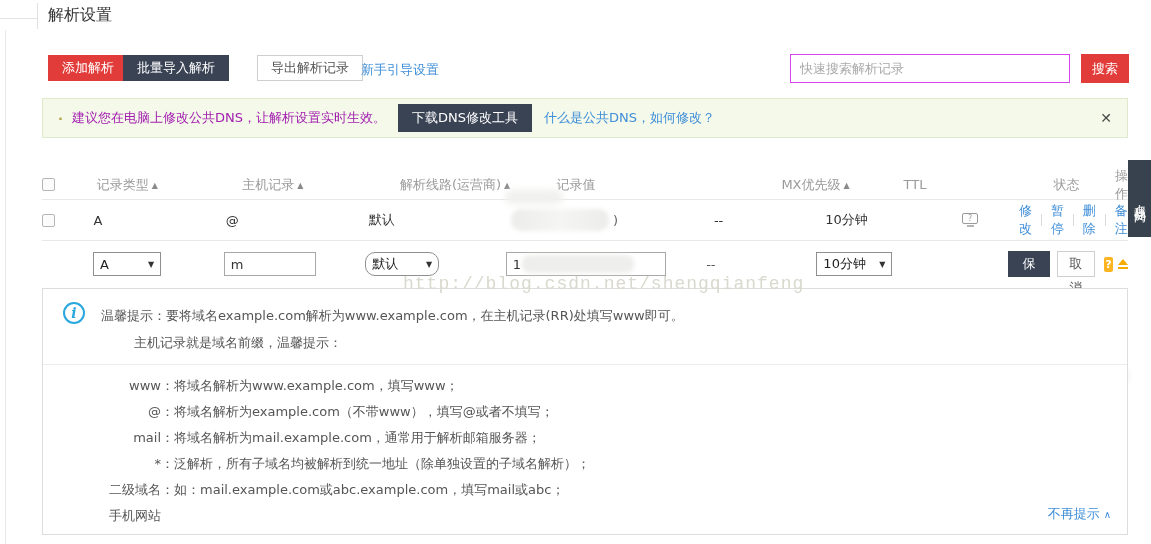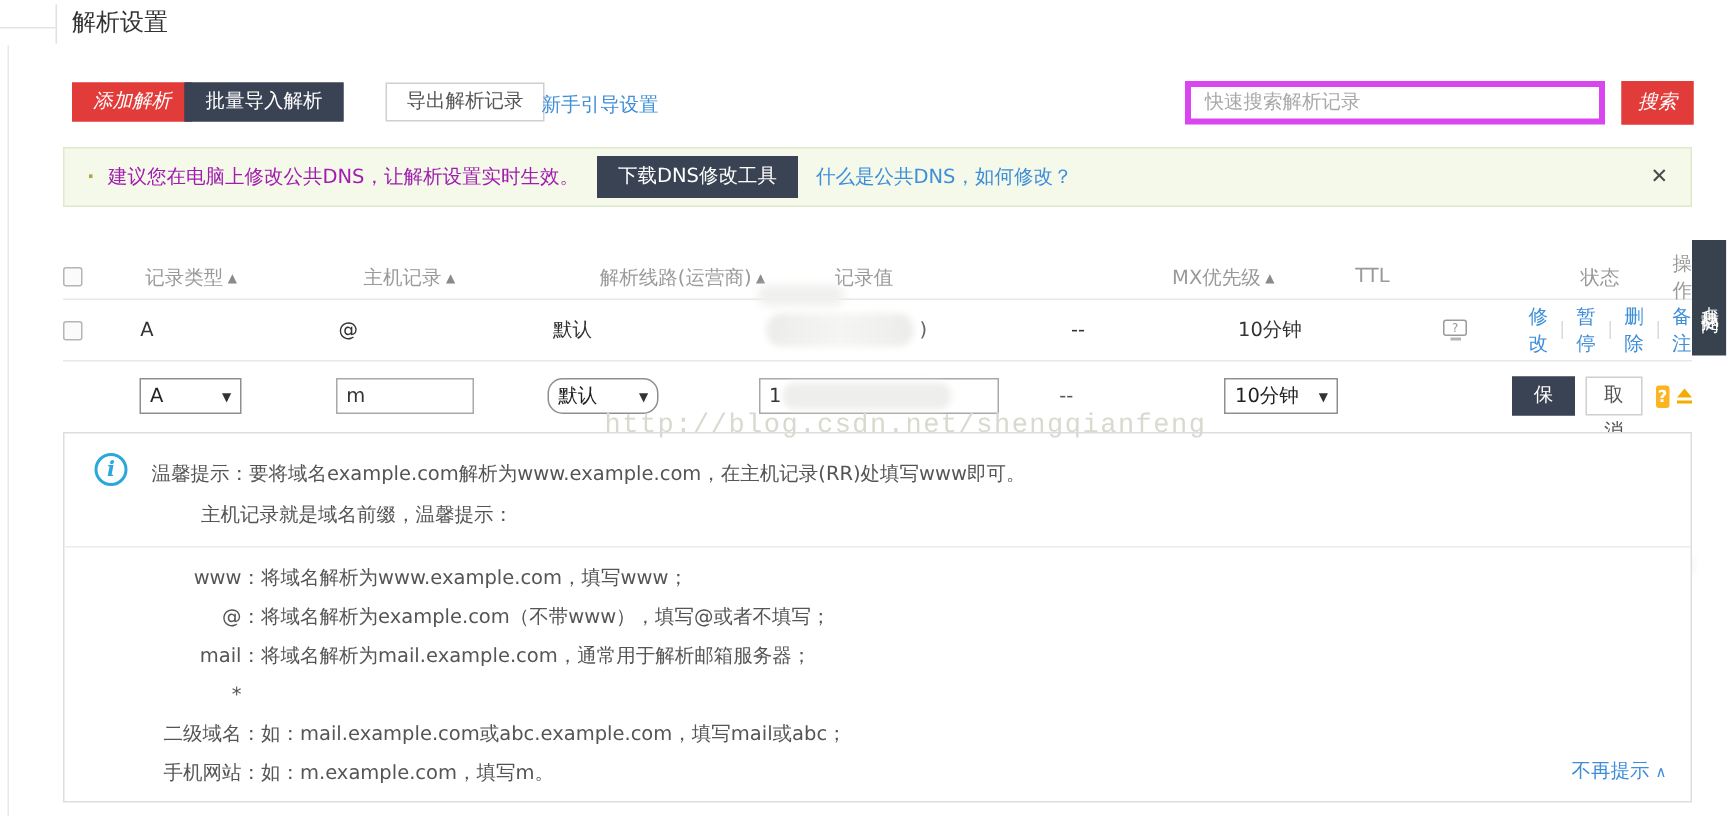--- a/index.html
+++ b/index.html
@@ -7,26 +7,26 @@
   #app { position:relative; width:1151px; height:544px; background:#fff; overflow:hidden; font-size:13px; color:#555;padding-left:12px; }
 
   
   .page-title { position:absolute; left:48px; top:5px; font-size:16px; color:#333; }
   .title-vline { position:absolute; left:37px; top:3px; width:1px; height:26px; background:#e0e0e0; }
   .title-hline { position:absolute; left:0; top:18px; width:37px; height:1px; background:#e4e4e4; }
   .panel-border { position:absolute; left:5px; top:30px; bottom:0; width:1px; background:#e8e8e8; }
 
   
   .btn { position:absolute; height:26px; line-height:24px; padding:0 13px; font-size:13px; border:1px solid transparent; cursor:pointer; text-align:center; }
-  .btn-red { background:#e23c3a; border-color:#e23c3a; color:#fff;font-style:italic; }
+  .btn-red { background:#e23c3a; border-color:#e23c3a; color:#fff; }
   .btn-navy { background:#3a4354; border-color:#3a4354; color:#fff; }
   .btn-plain { background:#fff; border-color:#cfcfcf; color:#555; }
   .link { color:#3e8ed8; cursor:pointer; text-decoration:none; }
   .guide-link { position:absolute; left:361px; top:61px; font-size:13px; }
-  .search-input { position:absolute; left:790px; top:54px; width:280px; height:29px; border:4px solid #d946ef; padding:0 9px; font-size:13px; color:#333; font-family:inherit; }
+  .search-input { position:absolute; left:790px; top:54px; width:280px; height:29px; border:1px solid #d946ef; padding:0 9px; font-size:13px; color:#333; font-family:inherit; }
   .search-input::placeholder { color:#a9a9a9; }
   .search-btn { left:1081px; top:54px; height:29px; line-height:27px; padding:0 10px; }
 
   
   .notice { position:absolute; left:42px; top:98px; width:1086px; height:40px; background:#f4f9ea; border:1px solid #dfe9cb; display:flex; align-items:center; padding-left:15px; }
   .notice-bullet { color:#b3a246; font-weight:bold; margin-right:9px; }
   .notice-text { color:#a21caf; }
   .notice-btn { position:static; height:28px; line-height:26px; margin-left:12px; }
   .notice-link { margin-left:12px; }
   .notice-close { position:absolute; right:15px; top:11px; font-size:14px; font-weight:bold; color:#4a4a4a; cursor:pointer; }
@@ -236,28 +236,28 @@
       <div class="tip-item">
         <span class="tip-term">@</span>
         <span class="tip-desc">：将域名解析为example.com（不带www），填写@或者不填写；</span>
       </div>
       <div class="tip-item">
         <span class="tip-term">mail</span>
         <span class="tip-desc">：将域名解析为mail.example.com，通常用于解析邮箱服务器；</span>
       </div>
       <div class="tip-item">
         <span class="tip-term">*</span>
+        <span class="tip-desc">：泛解析，所有子域名均被解析到统一地址（除单独设置的子域名解析）；</span>
       </div>
       <div class="tip-item">
         <span class="tip-term">二级域名</span>
         <span class="tip-desc">：如：mail.example.com或abc.example.com，填写mail或abc；</span>
       </div>
       <div class="tip-item">
         <span class="tip-term">手机网站</span>
-        <span class="tip-desc">：如：m.example.com，填写m。</span>
       </div>
     </div>
     <div class="dismiss">
       <span>不再提示</span><span class="caret-up">∧</span>
     </div>
   </div>
 
   <div class="side-tab">点我提问</div>
 
 </div>

